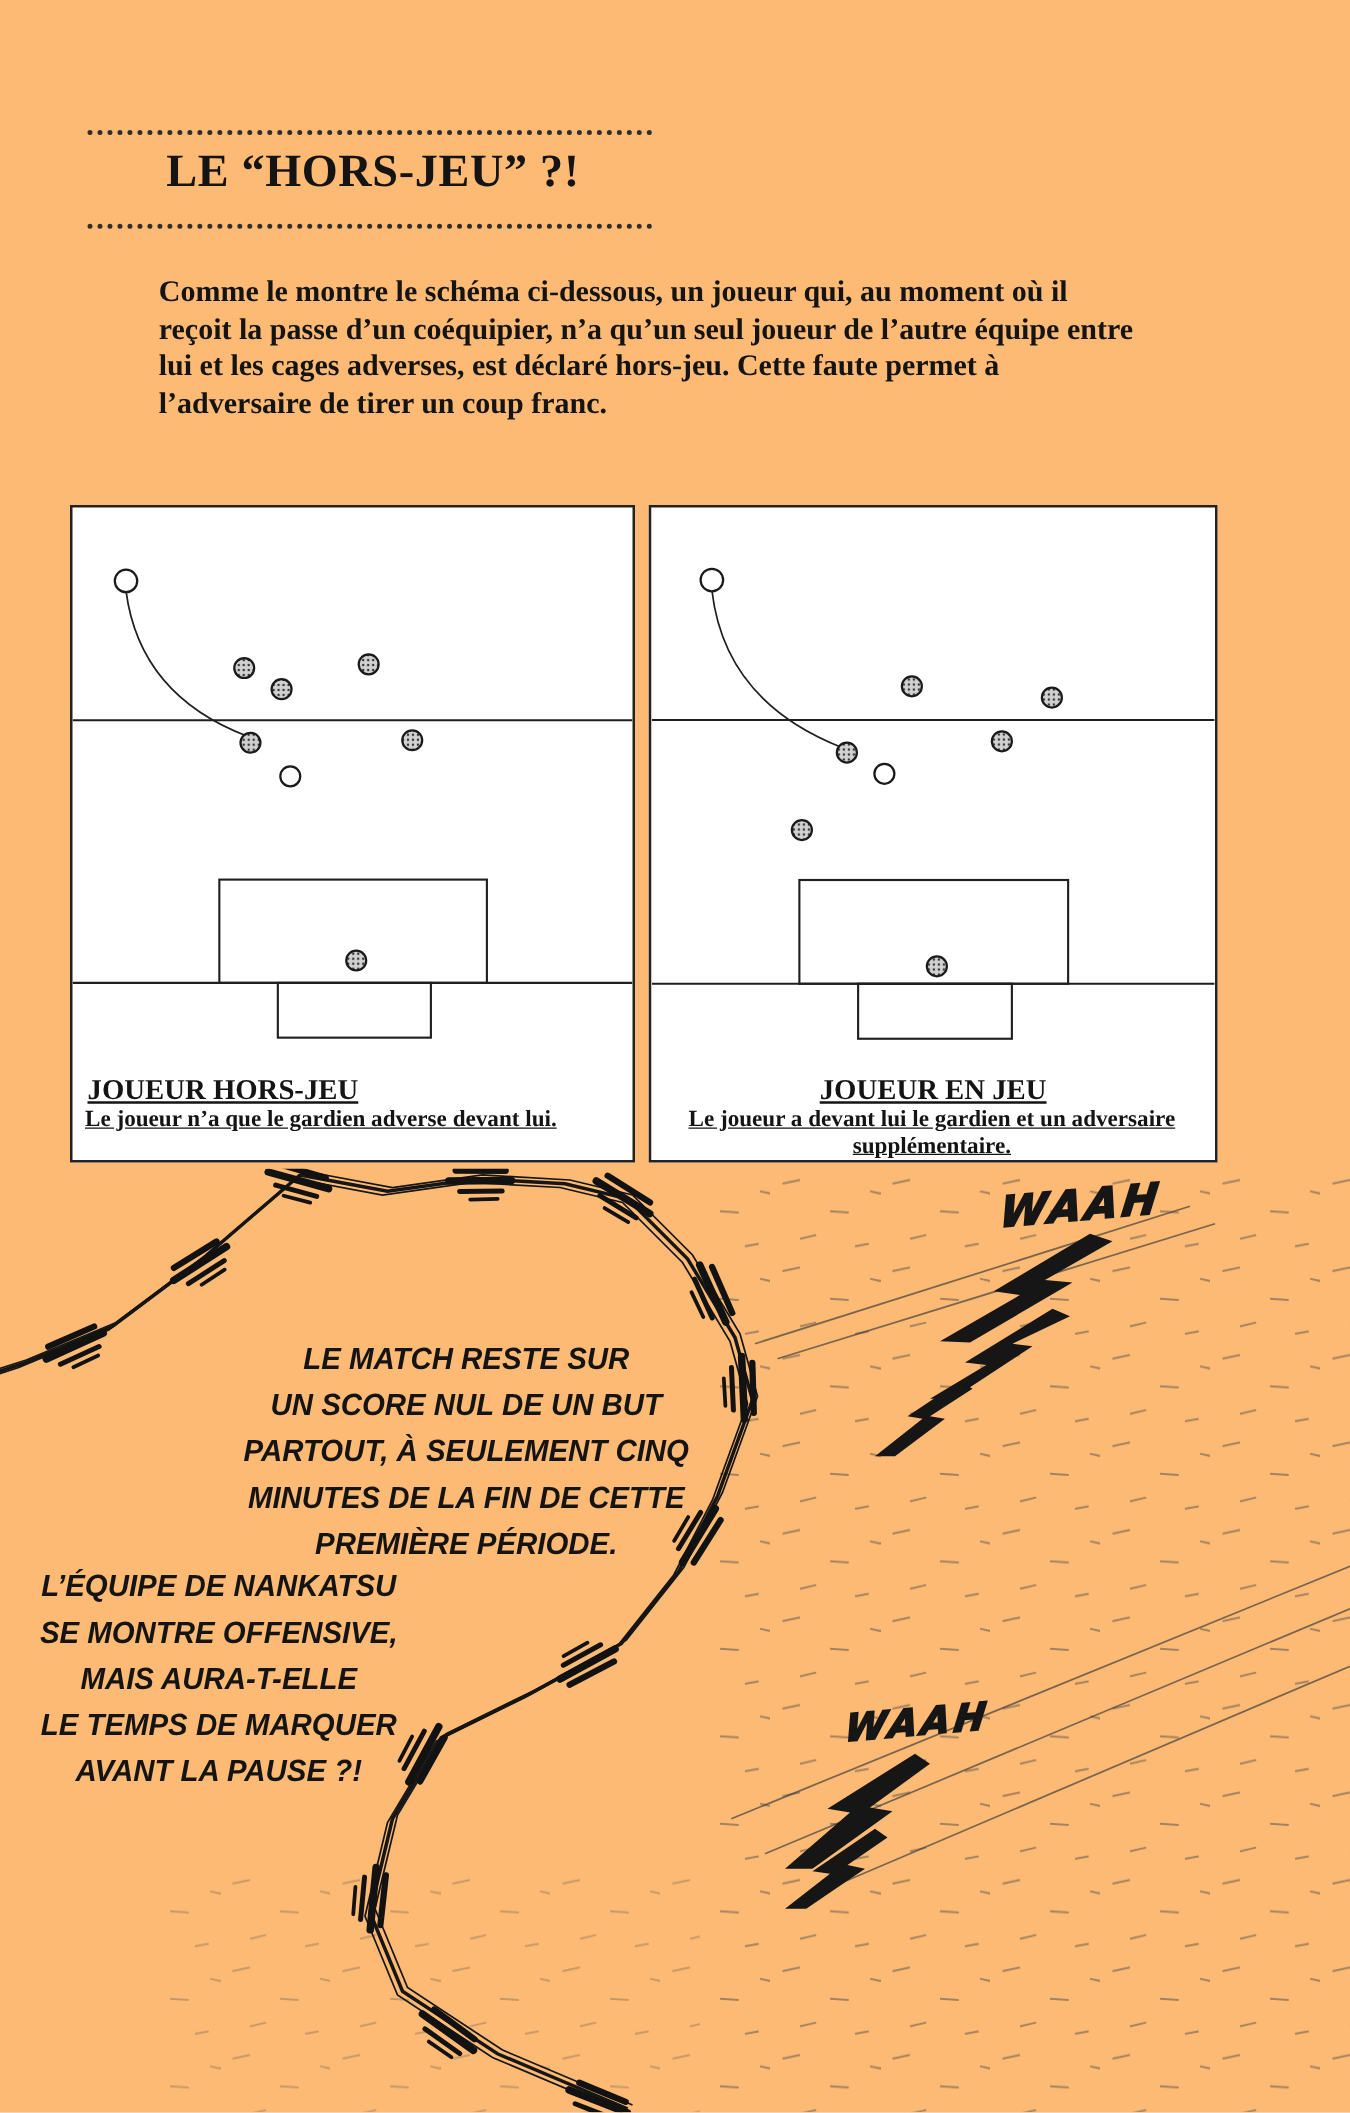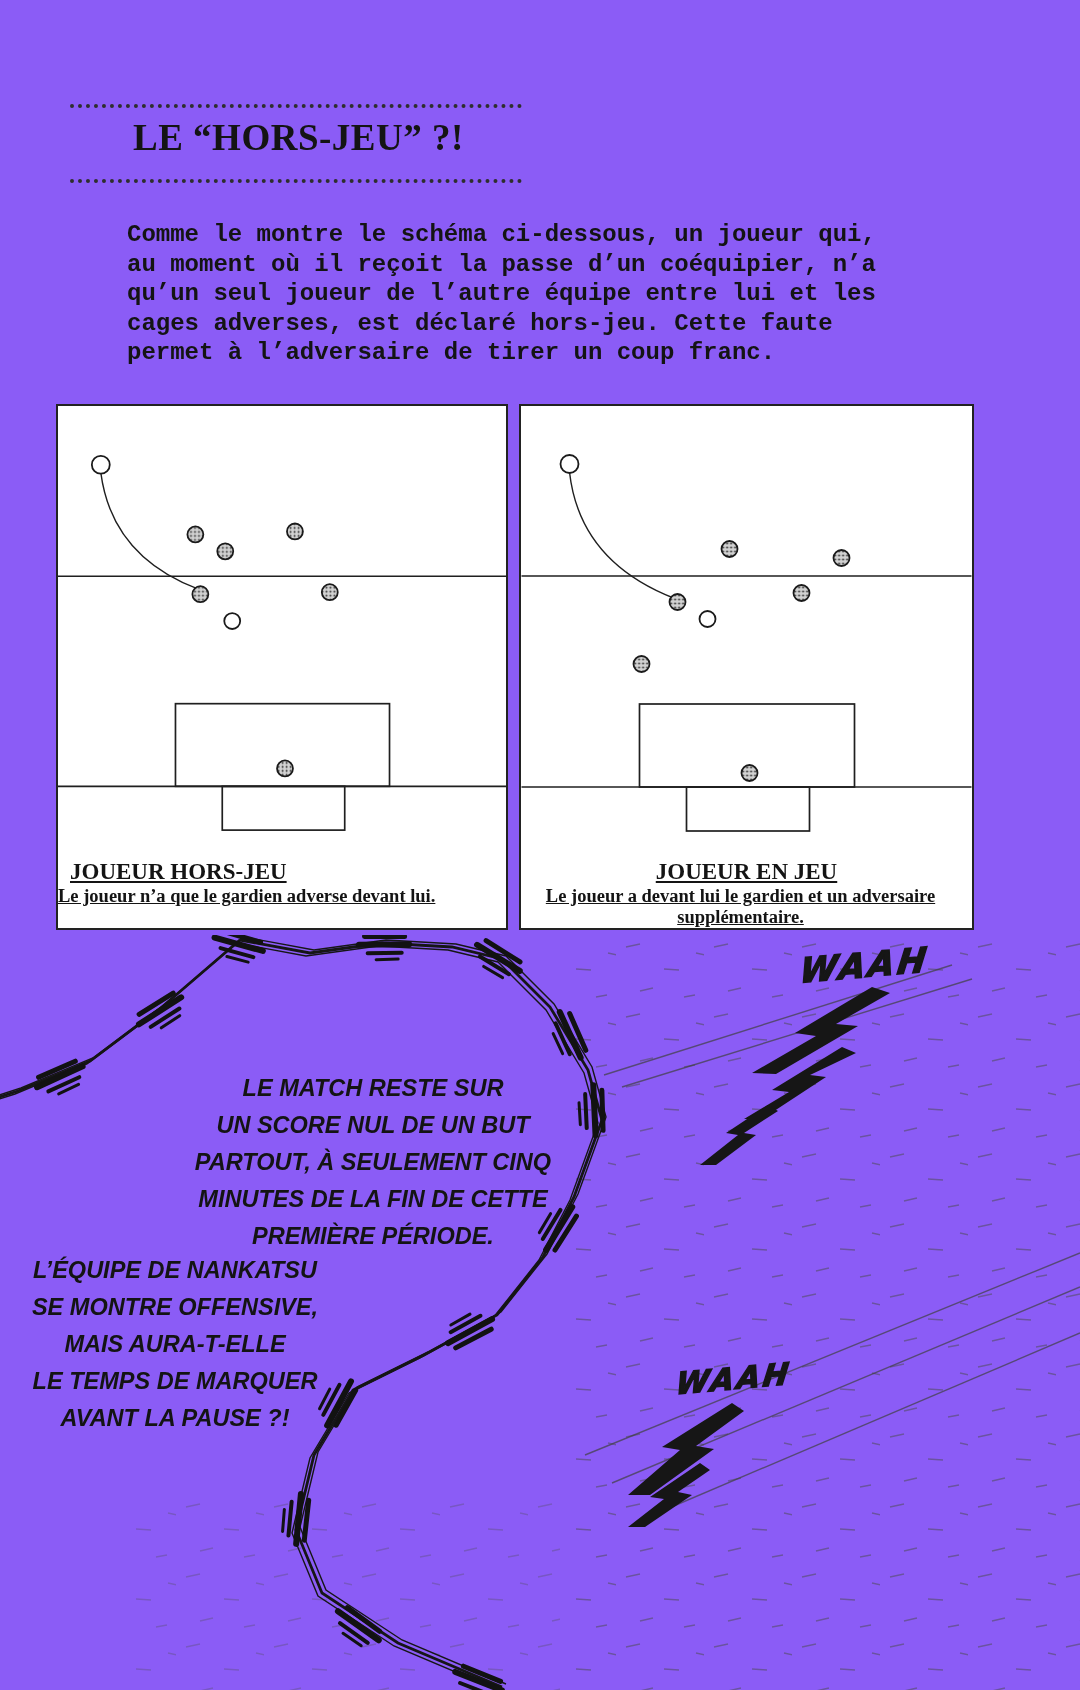--- a/index.html
+++ b/index.html
@@ -1,34 +1,34 @@
 <!DOCTYPE html>
 <html><head>
 <meta charset="utf-8">
 <style>
   html,body{margin:0;padding:0;background:#e8e8e8;}
-  .page{position:relative;width:1080px;height:1690px;background:#8b5cf6;overflow:hidden;
+  .page{position:relative;width:1080px;height:1690px;background:#fdba74;overflow:hidden;
         font-family:"Liberation Serif",serif;color:#141414;}
   
   .dotted{position:absolute;left:70px;width:452px;border-top:4px dotted #2e2e2e;}
   .dot1{top:104px}.dot2{top:179px}
   .title{position:absolute;left:133px;top:116px;margin:0;font-size:37px;font-weight:700;
          font-family:"Liberation Serif",serif;letter-spacing:.5px;}
   .intro{position:absolute;left:127px;top:220px;width:788px;margin:0;font-size:24px;
-         font-weight:700;line-height:29.5px;font-family:Liberation Mono, monospace;}
+         font-weight:700;line-height:29.5px;}
   
   .diagram-box{position:absolute;top:404px;height:526px;border:2.5px solid #222;
                box-sizing:border-box;background:#fff;text-decoration:underline;}
   .box1{left:56px;width:452px;}
   .box2{left:519px;width:455px;text-align:center;}
   svg.field{display:block;width:100%;height:452px;}
   .pitch{fill:none;stroke:#1f1f1f;stroke-width:1.7;}
   .pass{fill:none;stroke:#1f1f1f;stroke-width:1.4;}
   .caption{font-weight:700;font-size:23px;line-height:25px;padding:1px 12px 0 12px;}
-  .subcaption{font-weight:700;font-size:18.5px;line-height:21px;padding:2px 12px 0 0;}
+  .subcaption{font-weight:700;font-size:18.5px;line-height:21px;padding:2px 12px 0 10px;}
   
   .manga{position:absolute;left:0;top:935px;width:1080px;height:755px;}
   svg.art{position:absolute;left:0;top:0;width:1080px;height:755px;}
   .ch{fill:none;stroke:#161616;stroke-linejoin:miter;}
   .w1{stroke-width:2.8}.w2{stroke-width:1.4}
   #burst line{stroke:#121212;stroke-linecap:round;}
   .faint{fill:none;stroke:#404040;stroke-width:1.4;opacity:.7;}
   .ink{fill:#161616;stroke:none;}
   .sfx{position:absolute;font-family:"DejaVu Sans",sans-serif;font-weight:bold;font-style:italic;
        color:#161616;-webkit-text-stroke:1.5px #161616;letter-spacing:3px;white-space:nowrap;}

